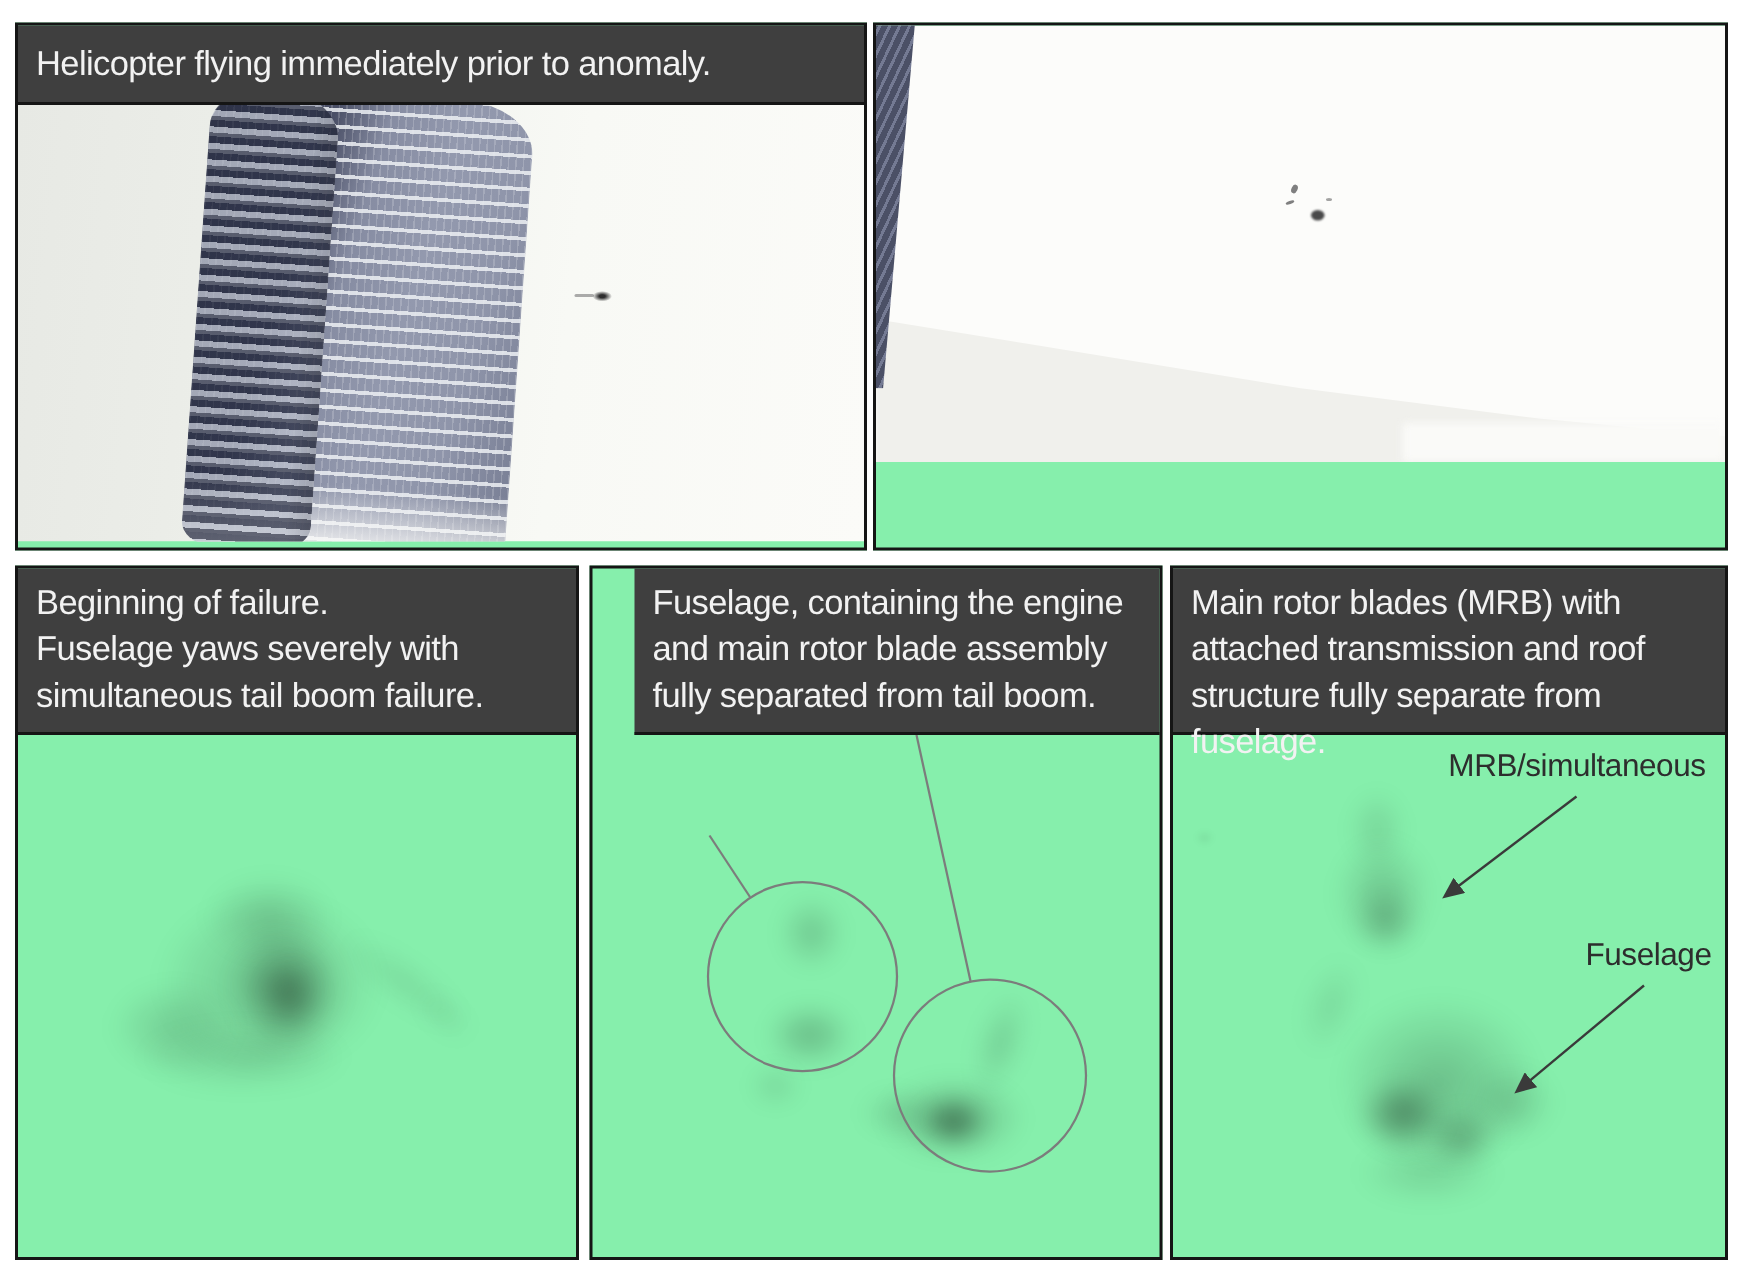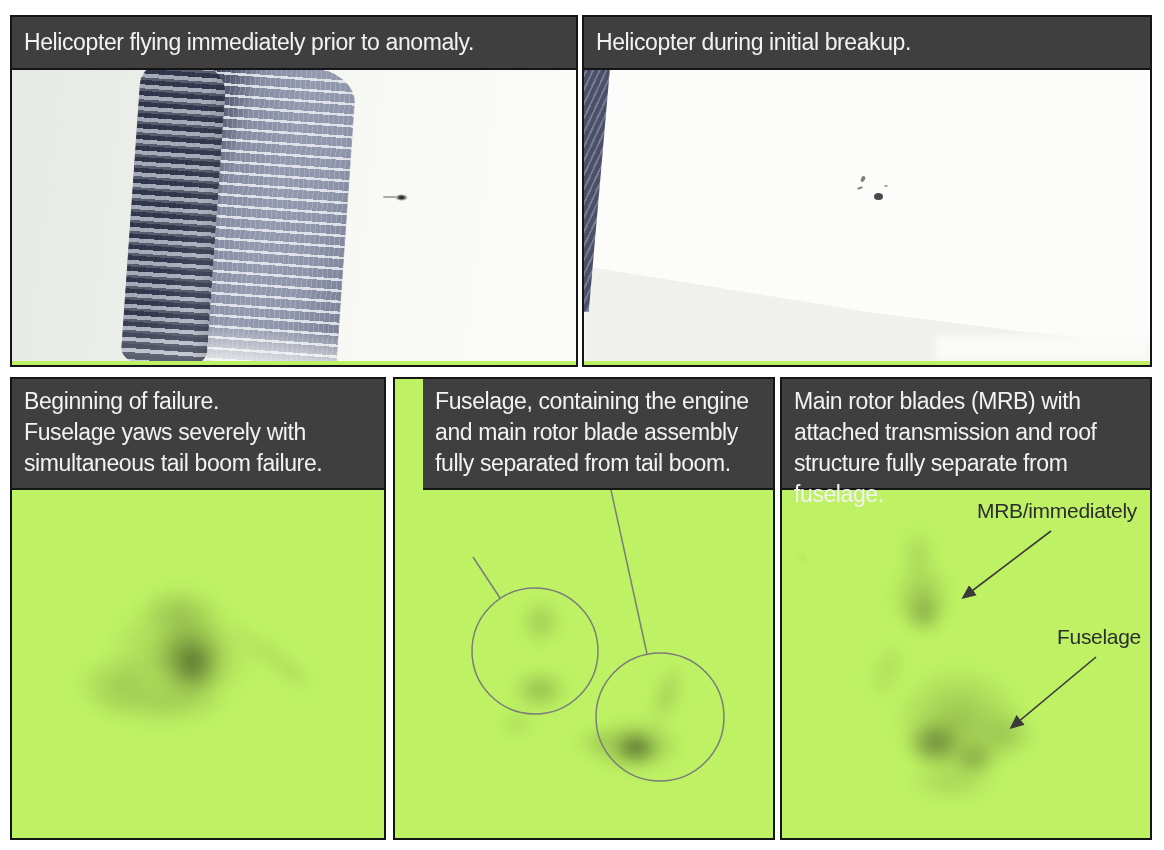--- a/index.html
+++ b/index.html
@@ -1,18 +1,18 @@
 <!DOCTYPE html>
 <html><head>
 <meta charset="utf-8">
 <style>
   html,body{margin:0;padding:0;background:#ffffff;}
   .stage{position:relative;width:1164px;height:850px;background:#ffffff;overflow:hidden;
          font-family:"Liberation Sans",sans-serif;}
-  .panel{position:absolute;border:2px solid #151515;background:#bef264;box-sizing:border-box;}
+  .panel{position:absolute;border:2px solid #151515;background:#86efac;box-sizing:border-box;}
   .caption{background:#3f3f3f;color:#f2f2f2;border-bottom:2px solid #151515;
            font-size:23px;line-height:31px;letter-spacing:-0.4px;
            white-space:pre-line;box-sizing:border-box;}
   .caption.one{height:53px;padding:10px 12px 0 12px;}
   .caption.three{height:111px;padding:7px 12px 0 12px;}
   .photo{position:relative;overflow:hidden;}
   .photo.short{height:291px;}
   .photo.tall{height:346px;}
   
   .sky1{position:absolute;inset:0;
@@ -62,21 +62,20 @@
       <div class="sky1"></div>
       <div class="bldg">
         <div class="bldg-balcony"></div>
       </div>
       <div class="heli-tail"></div>
       <div class="heli-body"></div>
     </div>
   </div>
 
   <div class="panel" id="p2" style="left:582px;top:15px;width:570px;height:352px;">
-    <div class="caption one">Helicopter during initial breakup.</div>
     <div class="photo short">
       <div class="sky2"></div>
       <div class="clouds"></div>
       <div class="clouds-light"></div>
       <div class="sliver"></div>
       <div class="speck" style="left:290px;top:123px;width:9px;height:7px;filter:blur(0.7px);"></div>
       <div class="speck" style="left:277px;top:106px;width:4px;height:6px;transform:rotate(25deg);opacity:.7;"></div>
       <div class="speck" style="left:273px;top:117px;width:6px;height:2px;transform:rotate(-20deg);opacity:.7;"></div>
       <div class="speck" style="left:300px;top:115px;width:4px;height:2px;opacity:.5;"></div>
     </div>
@@ -136,18 +135,18 @@
       <div class="blob" style="left:122px;top:272px;width:95px;height:40px;background:radial-gradient(closest-side,rgba(0,0,0,.12),rgba(0,0,0,0));"></div>
       <svg class="anno-svg" width="368" height="346" viewBox="0 0 368 346">
         <defs>
           <marker id="arrowhead" markerWidth="9" markerHeight="8" refX="7" refY="4" orient="auto">
             <polygon points="0 0, 9 4, 0 8" fill="#3a3a3a"></polygon>
           </marker>
         </defs>
         <line x1="269" y1="41" x2="182" y2="107" stroke="#3a3a3a" stroke-width="1.6" marker-end="url(#arrowhead)"></line>
         <line x1="314" y1="167" x2="230" y2="237" stroke="#3a3a3a" stroke-width="1.6" marker-end="url(#arrowhead)"></line>
       </svg>
-      <div class="anno-label right" style="right:13px;top:8px;">MRB/immediately</div>
+      <div class="anno-label right" style="right:13px;top:8px;">MRB/simultaneous</div>
       <div class="anno-label right" style="right:9px;top:134px;margin-left:42px;">Fuselage</div>
     </div>
   </div>
 
 </div>
 
 </body></html>

